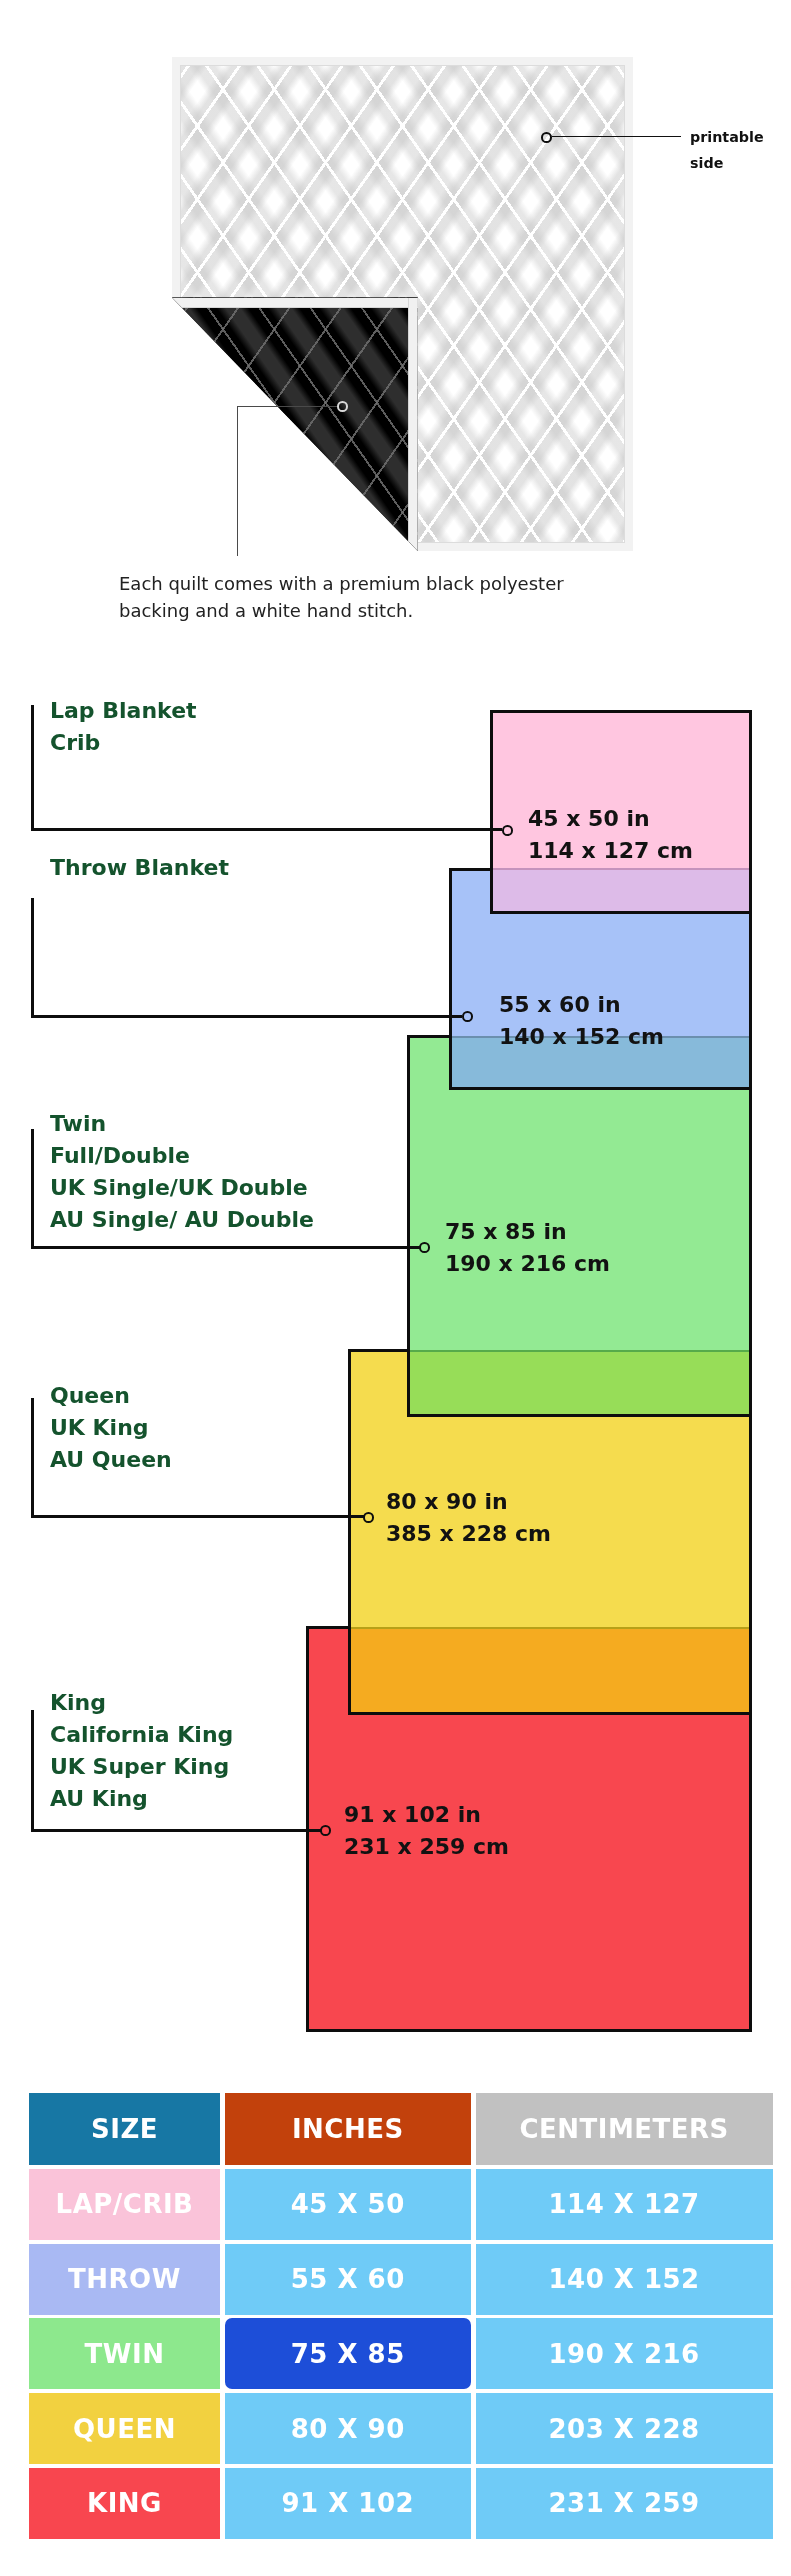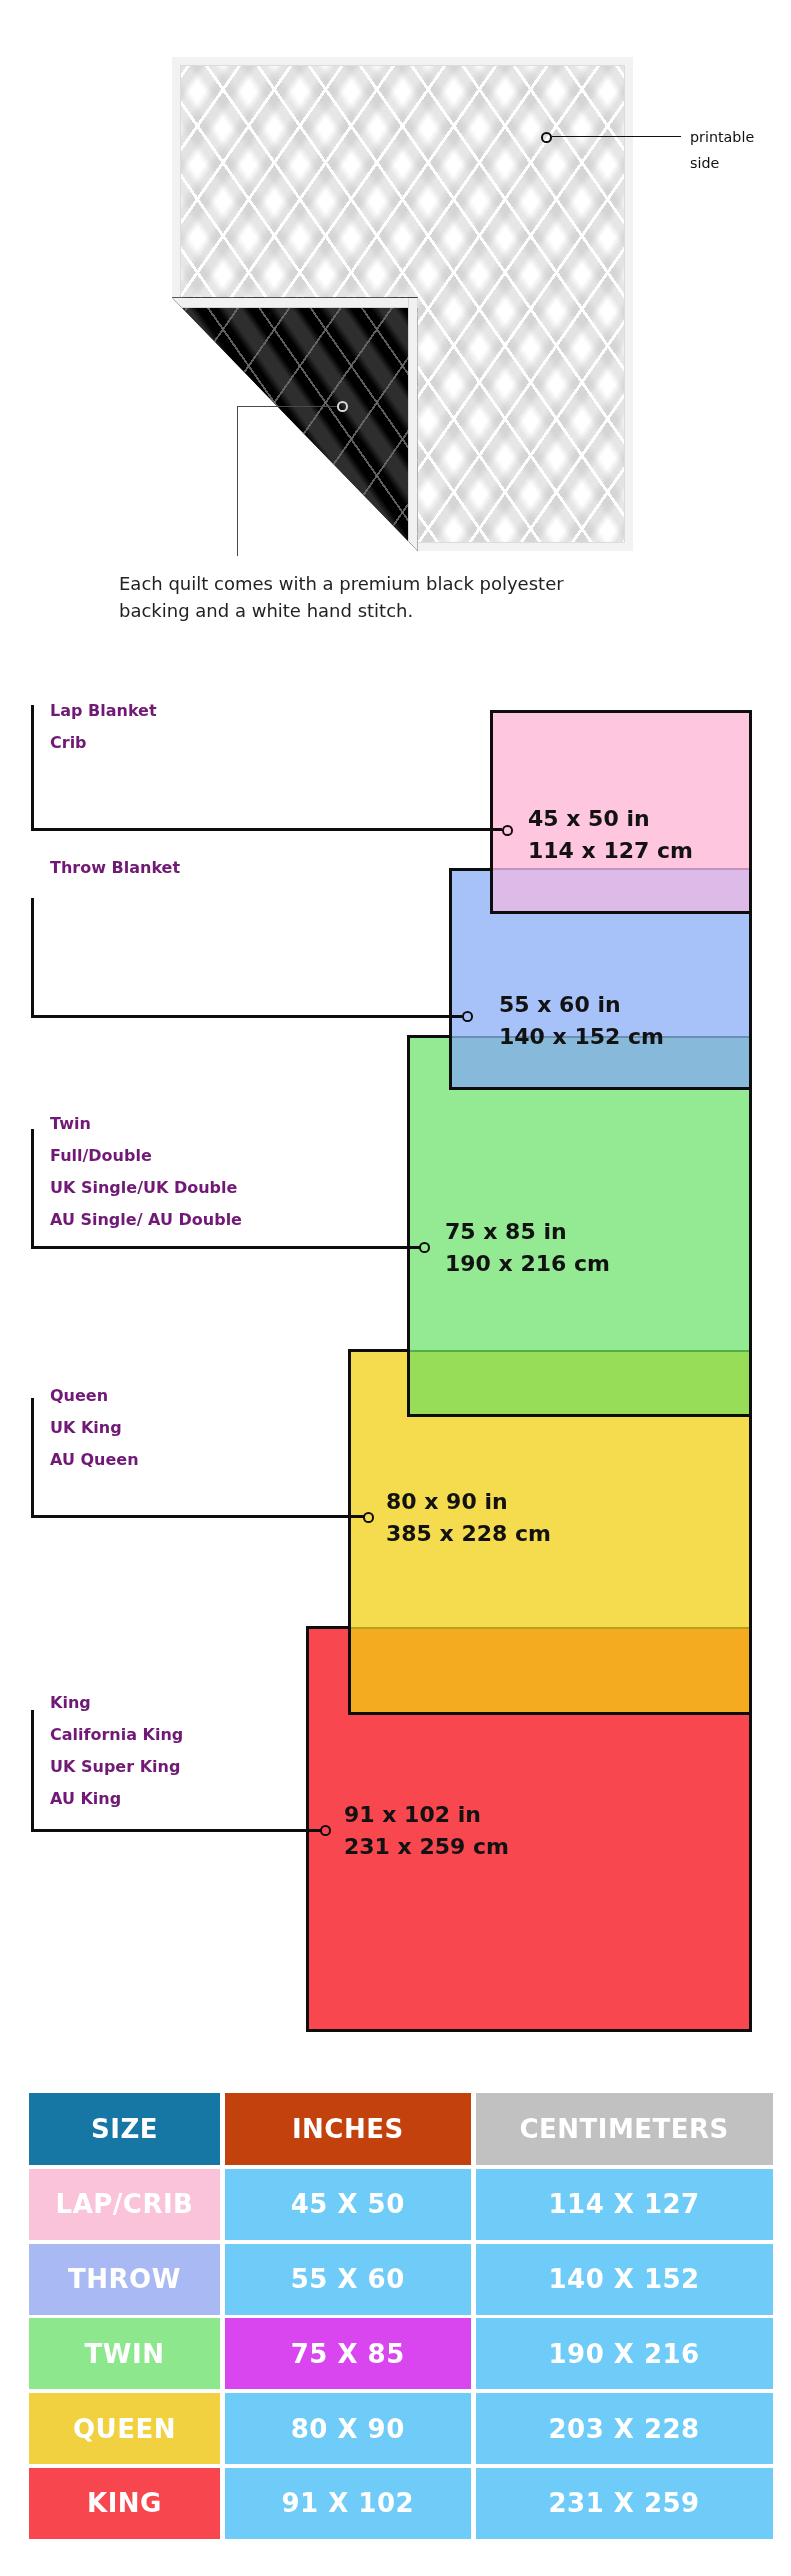--- a/index.html
+++ b/index.html
@@ -26,29 +26,29 @@
   .flap-trim-right{position:absolute;left:calc(53.3% - 9.6px);top:48.7%;width:9.6px;height:51.3%;background:#f1f1f1;border-left:1px solid #d6d6d6;}
 
   .ring{position:absolute;width:6.7px;height:6.7px;border:2.9px solid #0e0e0e;border-radius:50%;background:transparent;}
   .ring.light{border-color:#d8d8d8;}
   .hline{position:absolute;height:0;border-top:1.9px solid #111;}
   .vline{position:absolute;width:0;border-left:1.9px solid #111;}
   .hline.thin{border-top-color:#4a4a4a;}
   .vline.thin{border-left-color:#4a4a4a;}
 
   .printable-label{position:absolute;left:690px;top:124px;width:88px;
-    font-size:14.3px;font-weight:400;line-height:26px;color:#111;}
+    font-size:14.3px;font-weight:700;line-height:26px;color:#111;}
   .hero-caption{position:absolute;left:119px;top:570px;width:612px;
     font-size:18px;line-height:27px;color:#222;font-weight:500;}
 
   
   .size-rect{position:absolute;box-sizing:border-box;border:3.8px solid #0d0d0d;}
   .overlap{position:absolute;left:0;right:0;bottom:0;box-sizing:border-box;border-top:2.9px solid rgba(0,0,0,.25);}
   .dim-text{position:absolute;font-size:22px;font-weight:bold;line-height:32px;color:#121212;z-index:55;white-space:nowrap;}
-  .side-label{position:absolute;left:50px;font-size:16px;font-weight:bold;line-height:32px;color:#701a75;z-index:60;white-space:nowrap;}
+  .side-label{position:absolute;left:50px;font-size:22px;font-weight:bold;line-height:32px;color:#14532d;z-index:60;white-space:nowrap;}
   .bracket{position:absolute;background:#0d0d0d;z-index:58;}
 
   #rect-lap{left:490px;top:710px;width:262px;height:204px;z-index:50;}
   #rect-throw{left:449px;top:868px;width:303px;height:222px;z-index:40;}
   #rect-twin{left:407px;top:1035px;width:345px;height:382px;z-index:30;}
   #rect-queen{left:348px;top:1349px;width:404px;height:366px;z-index:20;}
   #rect-king{left:306px;top:1626px;width:446px;height:406px;z-index:10;}
   #ov-lap{height:43px;border-top-color:#c593bd;}
   #ov-throw{height:51px;border-top-color:#6b8fae;}
   #ov-twin{height:64px;border-top-color:#56ab4a;}
@@ -173,21 +173,21 @@
 
     <div class="cell" style="background-color: rgb(250, 195, 217);">LAP/CRIB</div>
     <div class="cell" style="background-color: rgb(111, 203, 247);">45 X 50</div>
     <div class="cell" style="background-color: rgb(111, 203, 247);">114 X 127</div>
 
     <div class="cell" style="background-color: rgb(169, 185, 243);">THROW</div>
     <div class="cell" style="background-color: rgb(111, 203, 247);">55 X 60</div>
     <div class="cell" style="background-color: rgb(111, 203, 247);">140 X 152</div>
 
     <div class="cell" style="background-color: rgb(141, 232, 141);">TWIN</div>
-    <div class="cell" style="background-color: #d946ef;">75 X 85</div>
+    <div class="cell" style="background-color: #1d4ed8; border-radius: 7px;">75 X 85</div>
     <div class="cell" style="background-color: rgb(111, 203, 247);">190 X 216</div>
 
     <div class="cell" style="background-color: rgb(242, 209, 64);">QUEEN</div>
     <div class="cell" style="background-color: rgb(111, 203, 247);">80 X 90</div>
     <div class="cell" style="background-color: rgb(111, 203, 247);">203 X 228</div>
 
     <div class="cell" style="background-color: rgb(248, 70, 79);">KING</div>
     <div class="cell" style="background-color: rgb(111, 203, 247);">91 X 102</div>
     <div class="cell" style="background-color: rgb(111, 203, 247);">231 X 259</div>
   </div>

